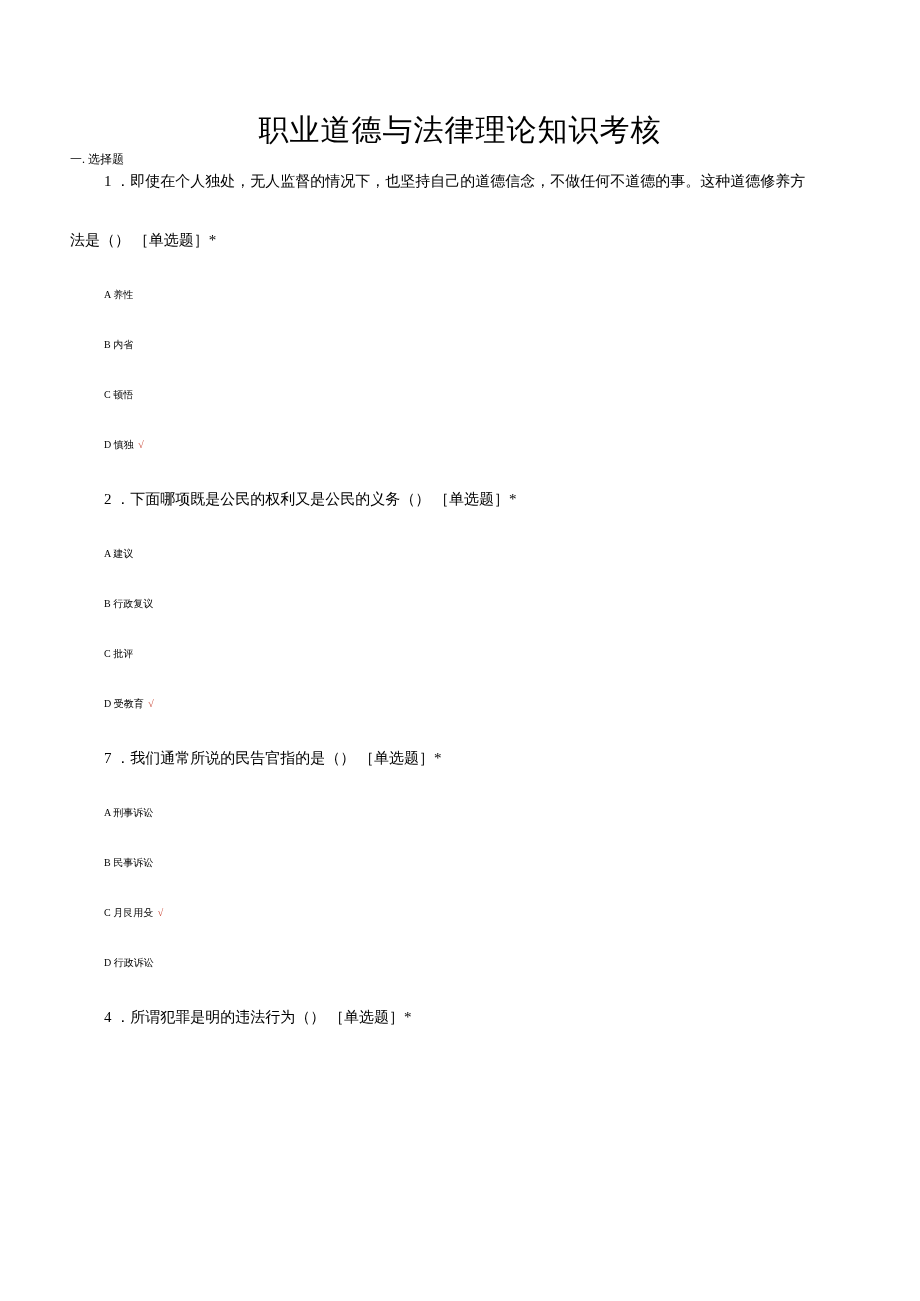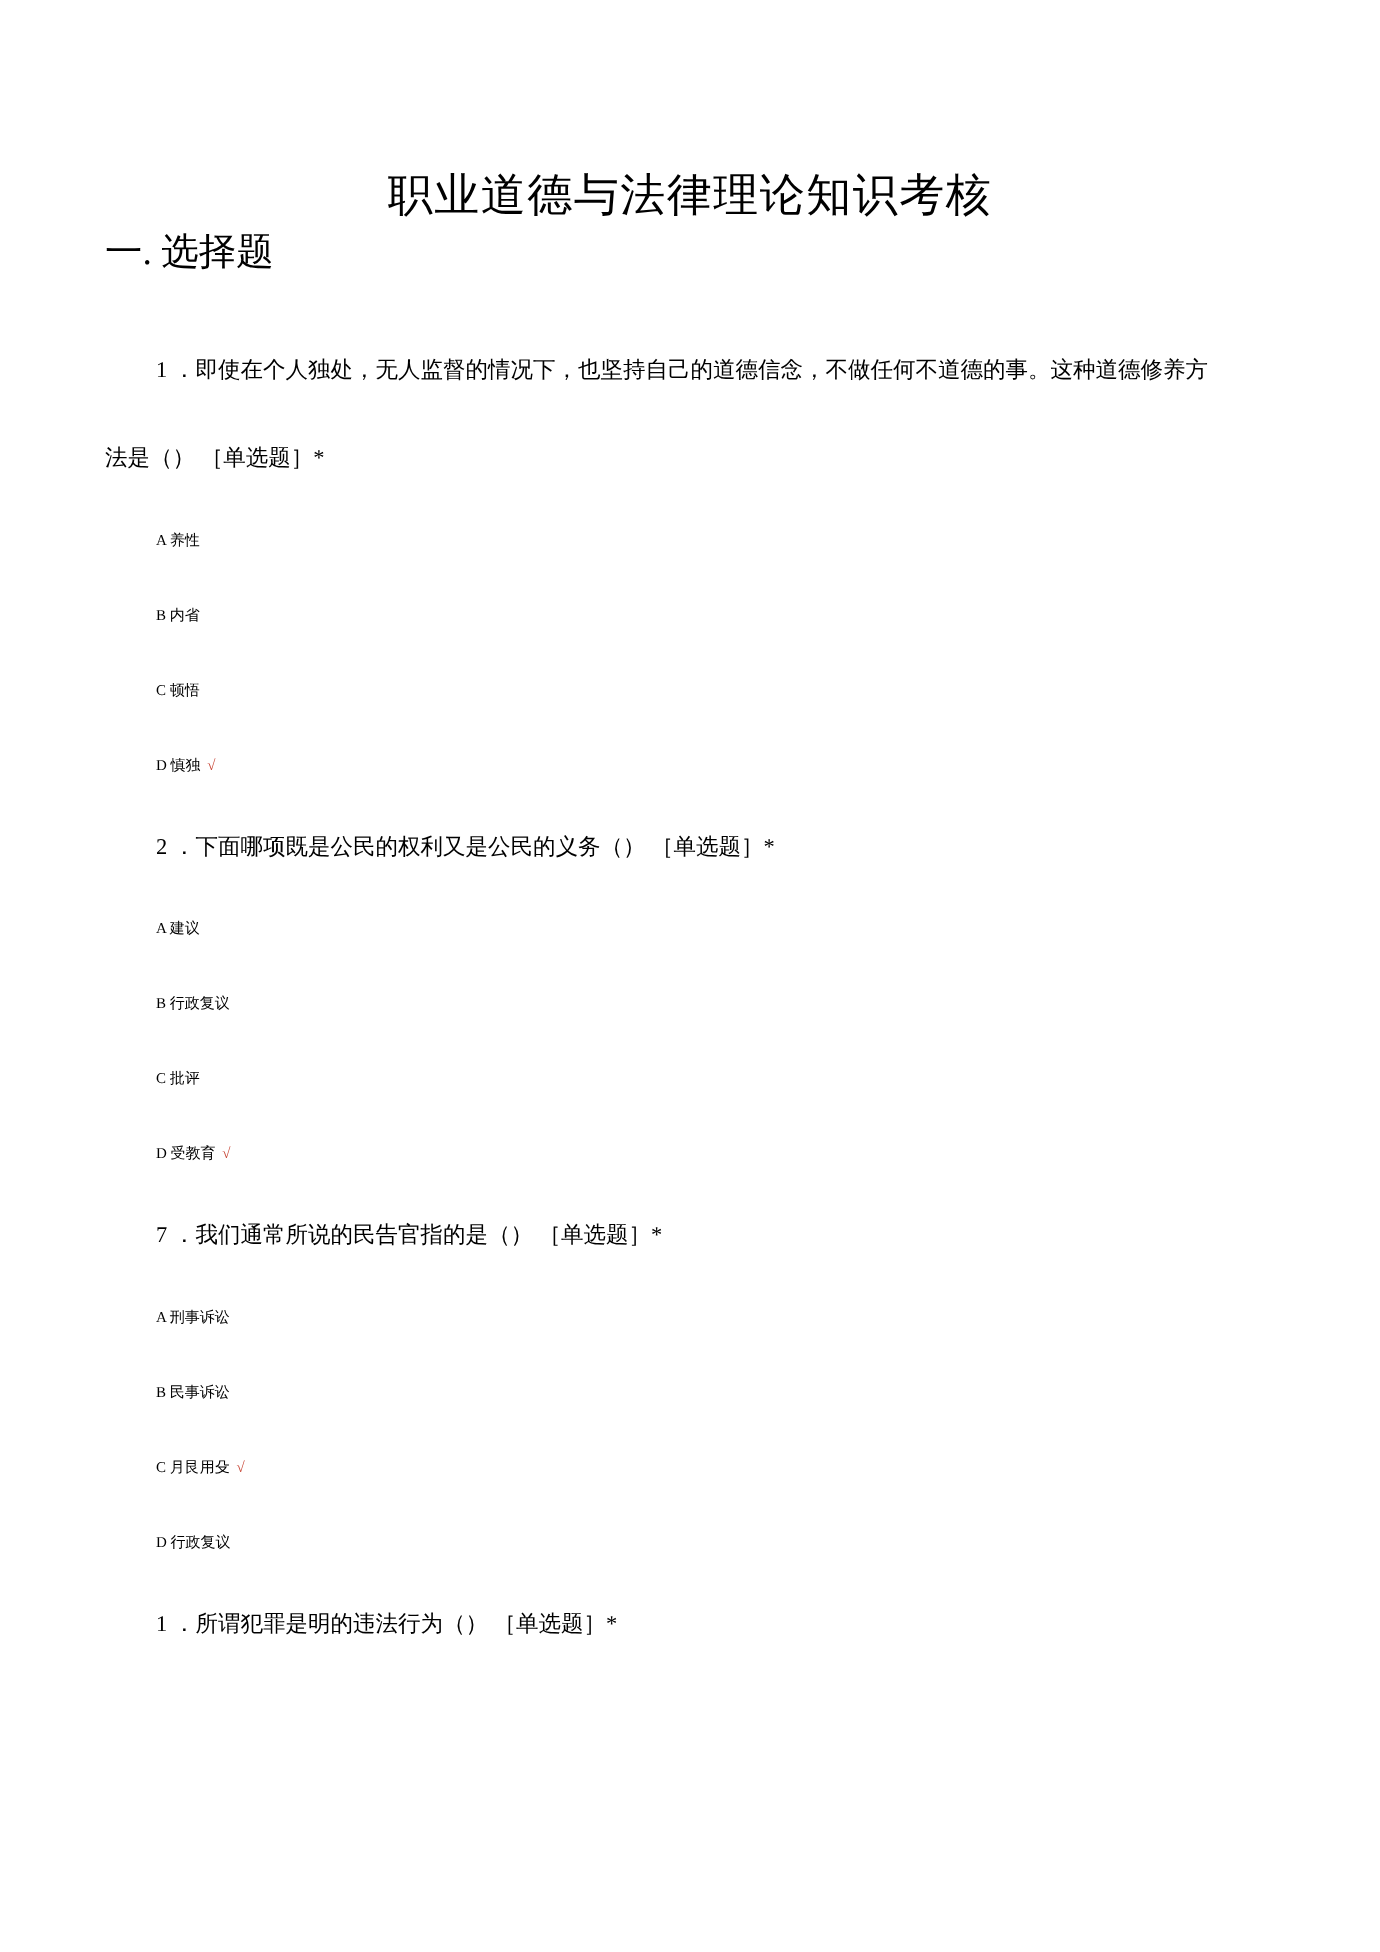--- a/index.html
+++ b/index.html
@@ -11,23 +11,22 @@
       padding: 110px 70px 60px 70px;
       color: #000;
     }
     .title {
       text-align: center;
       font-size: 30px;
       font-weight: normal;
       letter-spacing: 1px;
     }
     .section-header {
-      font-size: 25px;
+      font-size: 12px;
       font-weight: normal;
-      margin-bottom: 50px;
     }
     .question {
       font-size: 15px;
       line-height: 1.8;
       margin-bottom: 32px;
       padding-left: 34px;
     }
     .option {
       font-size: 10px;
       line-height: 1.8;
@@ -65,15 +64,15 @@
   <span class="check">√</span>
 </div>
 
 <div class="question">7 ．我们通常所说的民告官指的是（） ［单选题］*</div>
 <div class="option">A 刑事诉讼</div>
 <div class="option">B 民事诉讼</div>
 <div class="option">
   <span>C 月艮用殳</span>
   <span class="check">√</span>
 </div>
-<div class="option">D 行政复议</div>
+<div class="option">D 行政诉讼</div>
 
-<div class="question">1 ．所谓犯罪是明的违法行为（） ［单选题］*</div>
+<div class="question">4 ．所谓犯罪是明的违法行为（） ［单选题］*</div>
 
 </body></html>

